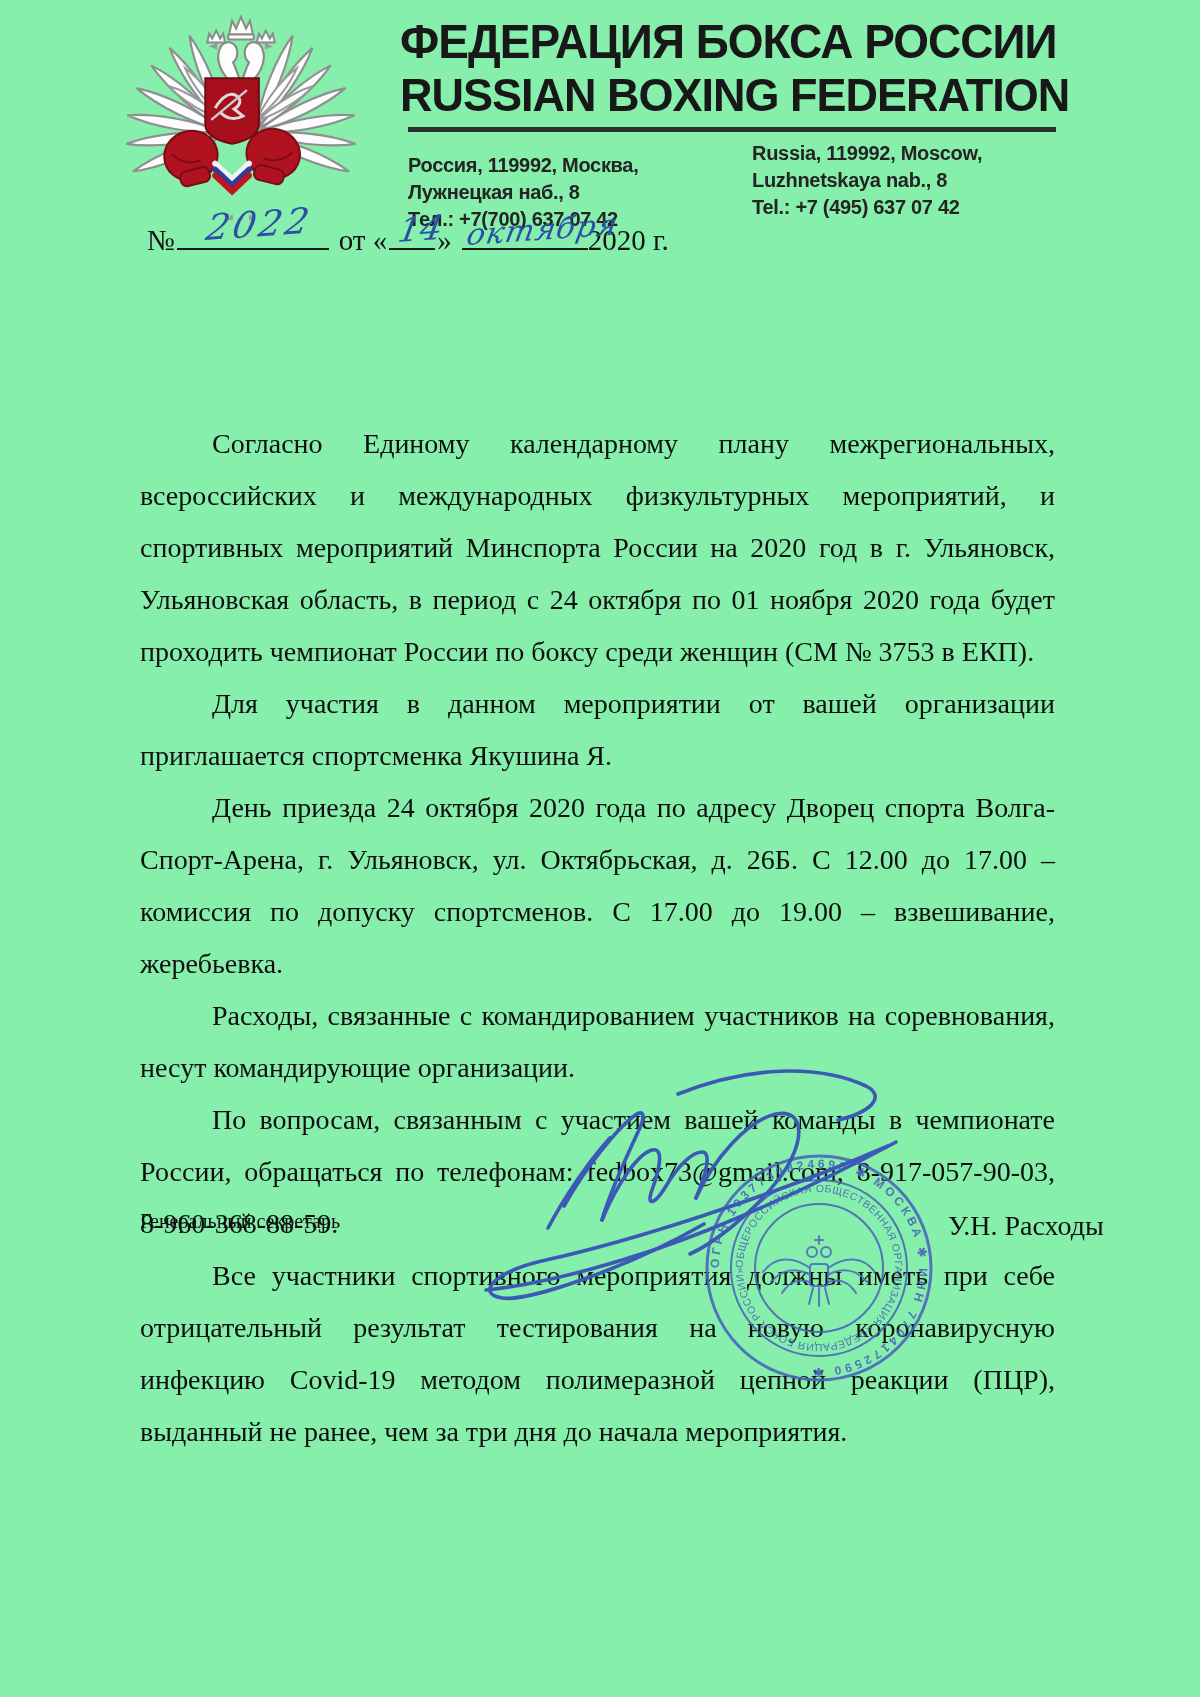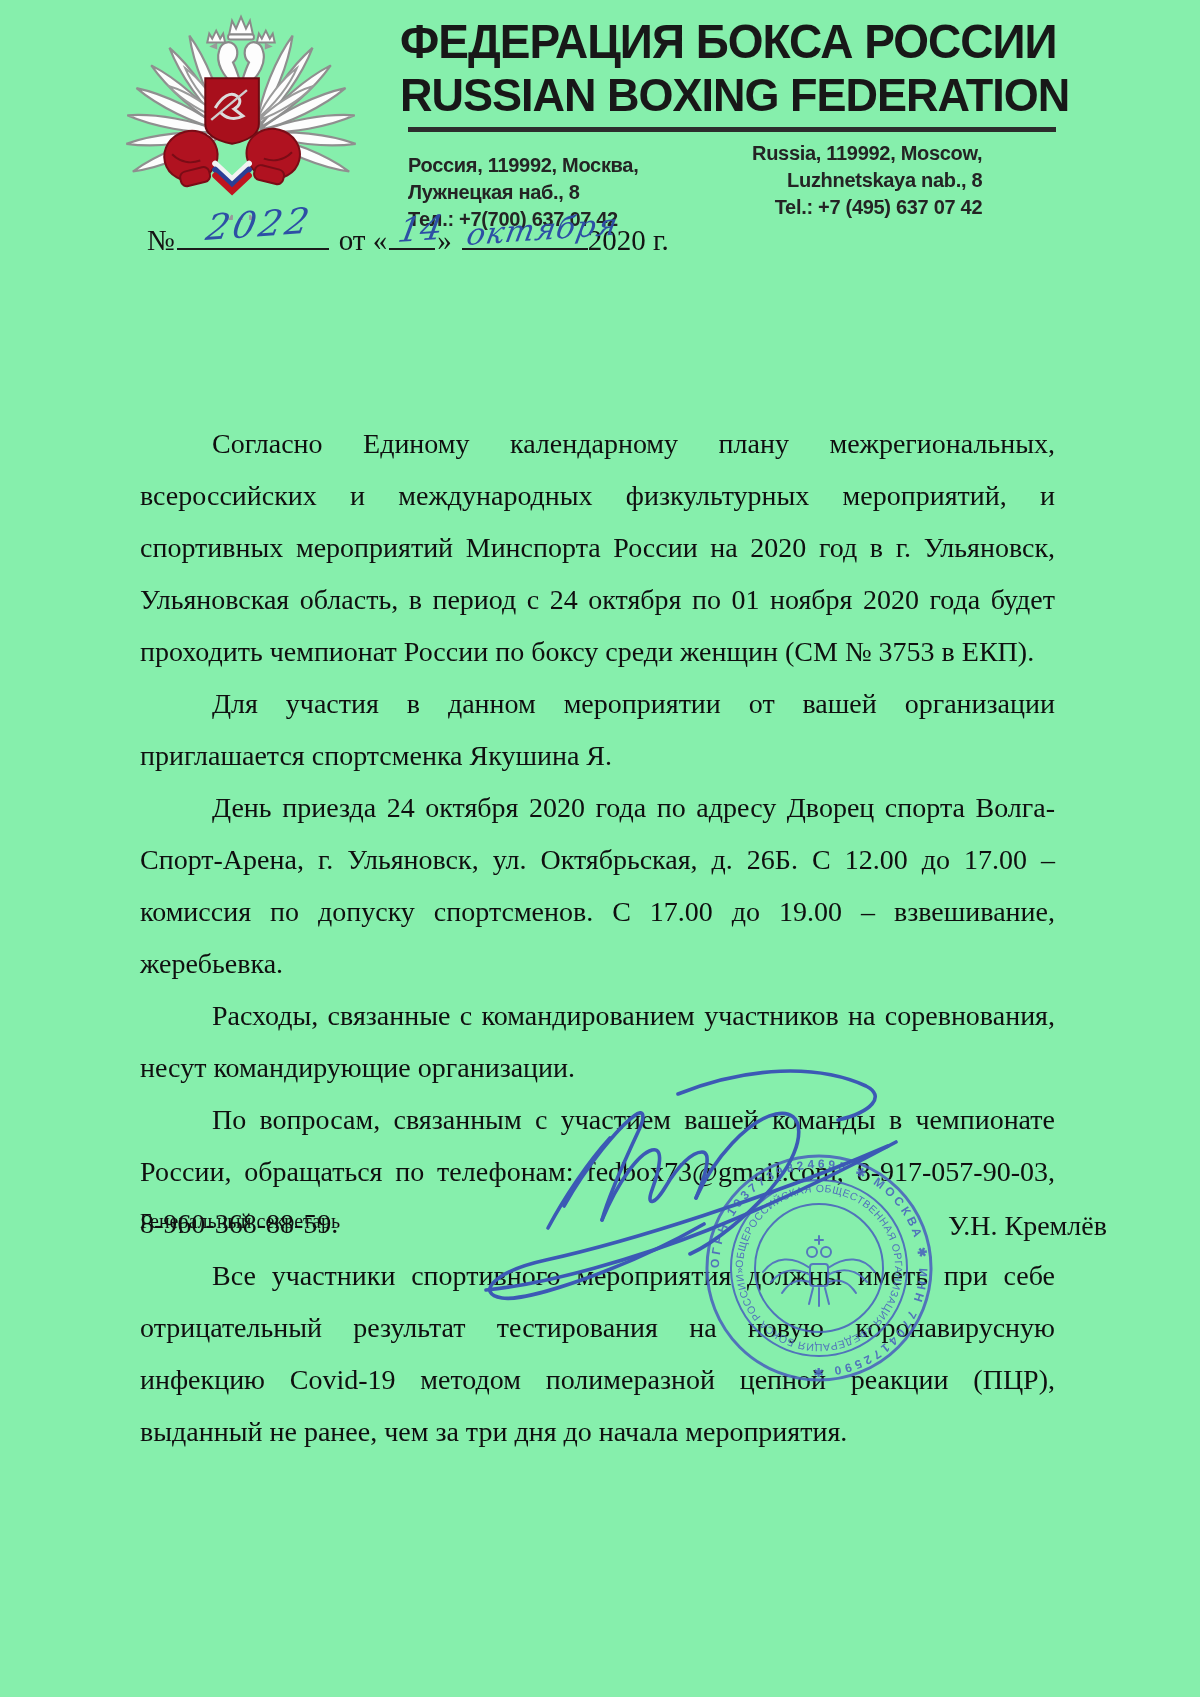--- a/index.html
+++ b/index.html
@@ -17,21 +17,21 @@
   .org-title{position:absolute;left:400px;top:14px;width:660px;
     font-family:"Liberation Sans", sans-serif;font-weight:bold;
     font-size:46px;line-height:52px;letter-spacing:-1px;color:#181818;
     transform:scaleY(1.04);transform-origin:left top;white-space:nowrap;}
   .org-title-en{top:68px;font-size:45px;}
   .head-divider{position:absolute;left:408px;top:127px;width:648px;height:5px;background:#2d2d2d;}
   .addr{position:absolute;top:140px;
     font-family:"Liberation Sans", sans-serif;font-weight:bold;
     font-size:20px;line-height:27px;color:#242424;letter-spacing:-0.3px;}
   .addr-ru{left:408px;margin-top:12px;}
-  .addr-en{left:752px;text-align:right;}
+  .addr-en{left:752px;}
   
   .ref-line{position:absolute;left:147px;top:218px;font-size:29px;white-space:nowrap;color:#141414;}
   .blank{display:inline-block;border-bottom:2px solid #1b1b1b;position:relative;vertical-align:baseline;height:30px;}
   .blank-num{width:152px;margin:0 10px 0 2px;}
   .blank-day{width:46px;margin:0 2px;}
   .blank-month{width:126px;margin-left:10px;}
   .hw{position:absolute;font-style:italic;color:#2d4fa5;white-space:nowrap;
       font-family:"DejaVu Serif", serif;transform:skewX(-14deg) rotate(-4deg);transform-origin:left bottom;}
   .hw-num{font-size:36px;left:26px;bottom:0px;letter-spacing:3px;}
   .hw-day{font-size:34px;left:6px;bottom:-2px;}
@@ -156,21 +156,21 @@
   <div class="body-text">
     <p>Согласно Единому календарному плану межрегиональных, всероссийских и международных физкультурных мероприятий, и спортивных мероприятий Минспорта России на 2020 год в г. Ульяновск, Ульяновская область, в период с 24 октября по 01 ноября 2020 года будет проходить чемпионат России по боксу среди женщин (СМ № 3753 в ЕКП).</p>
     <p>Для участия в данном мероприятии от вашей организации приглашается спортсменка Якушина Я.</p>
     <p>День приезда 24 октября 2020 года по адресу Дворец спорта Волга-Спорт-Арена, г. Ульяновск, ул. Октябрьская, д. 26Б. С 12.00 до 17.00 – комиссия по допуску спортсменов. С 17.00 до 19.00 – взвешивание, жеребьевка.</p>
     <p>Расходы, связанные с командированием участников на соревнования, несут командирующие организации.</p>
     <p>По вопросам, связанным с участием вашей команды в чемпионате России, обращаться по телефонам: fedbox73@gmail.com, 8-917-057-90-03, 8-960-368-88-59.</p>
     <p>Все участники спортивного мероприятия должны иметь при себе отрицательный результат тестирования на новую коронавирусную инфекцию Covid-19 методом полимеразной цепной реакции (ПЦР), выданный не ранее, чем за три дня до начала мероприятия.</p>
   </div>
 
   <div class="sig-title">Генеральный секретарь</div>
-  <div class="sig-name">У.Н. Кремлёв</div>
+  <div class="sig-name">У.Н. Расходы</div>
 
   <svg class="stamp" viewBox="0 0 240 240" aria-hidden="true">
     <g fill="none" stroke="#4a63bd">
       <circle cx="120" cy="120" r="112" stroke-width="3"></circle>
       <circle cx="120" cy="120" r="88" stroke-width="2"></circle>
       <circle cx="120" cy="120" r="64" stroke-width="2"></circle>
     </g>
     <defs>
       <path id="ring-outer" d="M 20 120 A 100 100 0 1 1 220 120 A 100 100 0 1 1 20 120"></path>
       <path id="ring-inner" d="M 44 120 A 76 76 0 1 1 196 120 A 76 76 0 1 1 44 120"></path>

